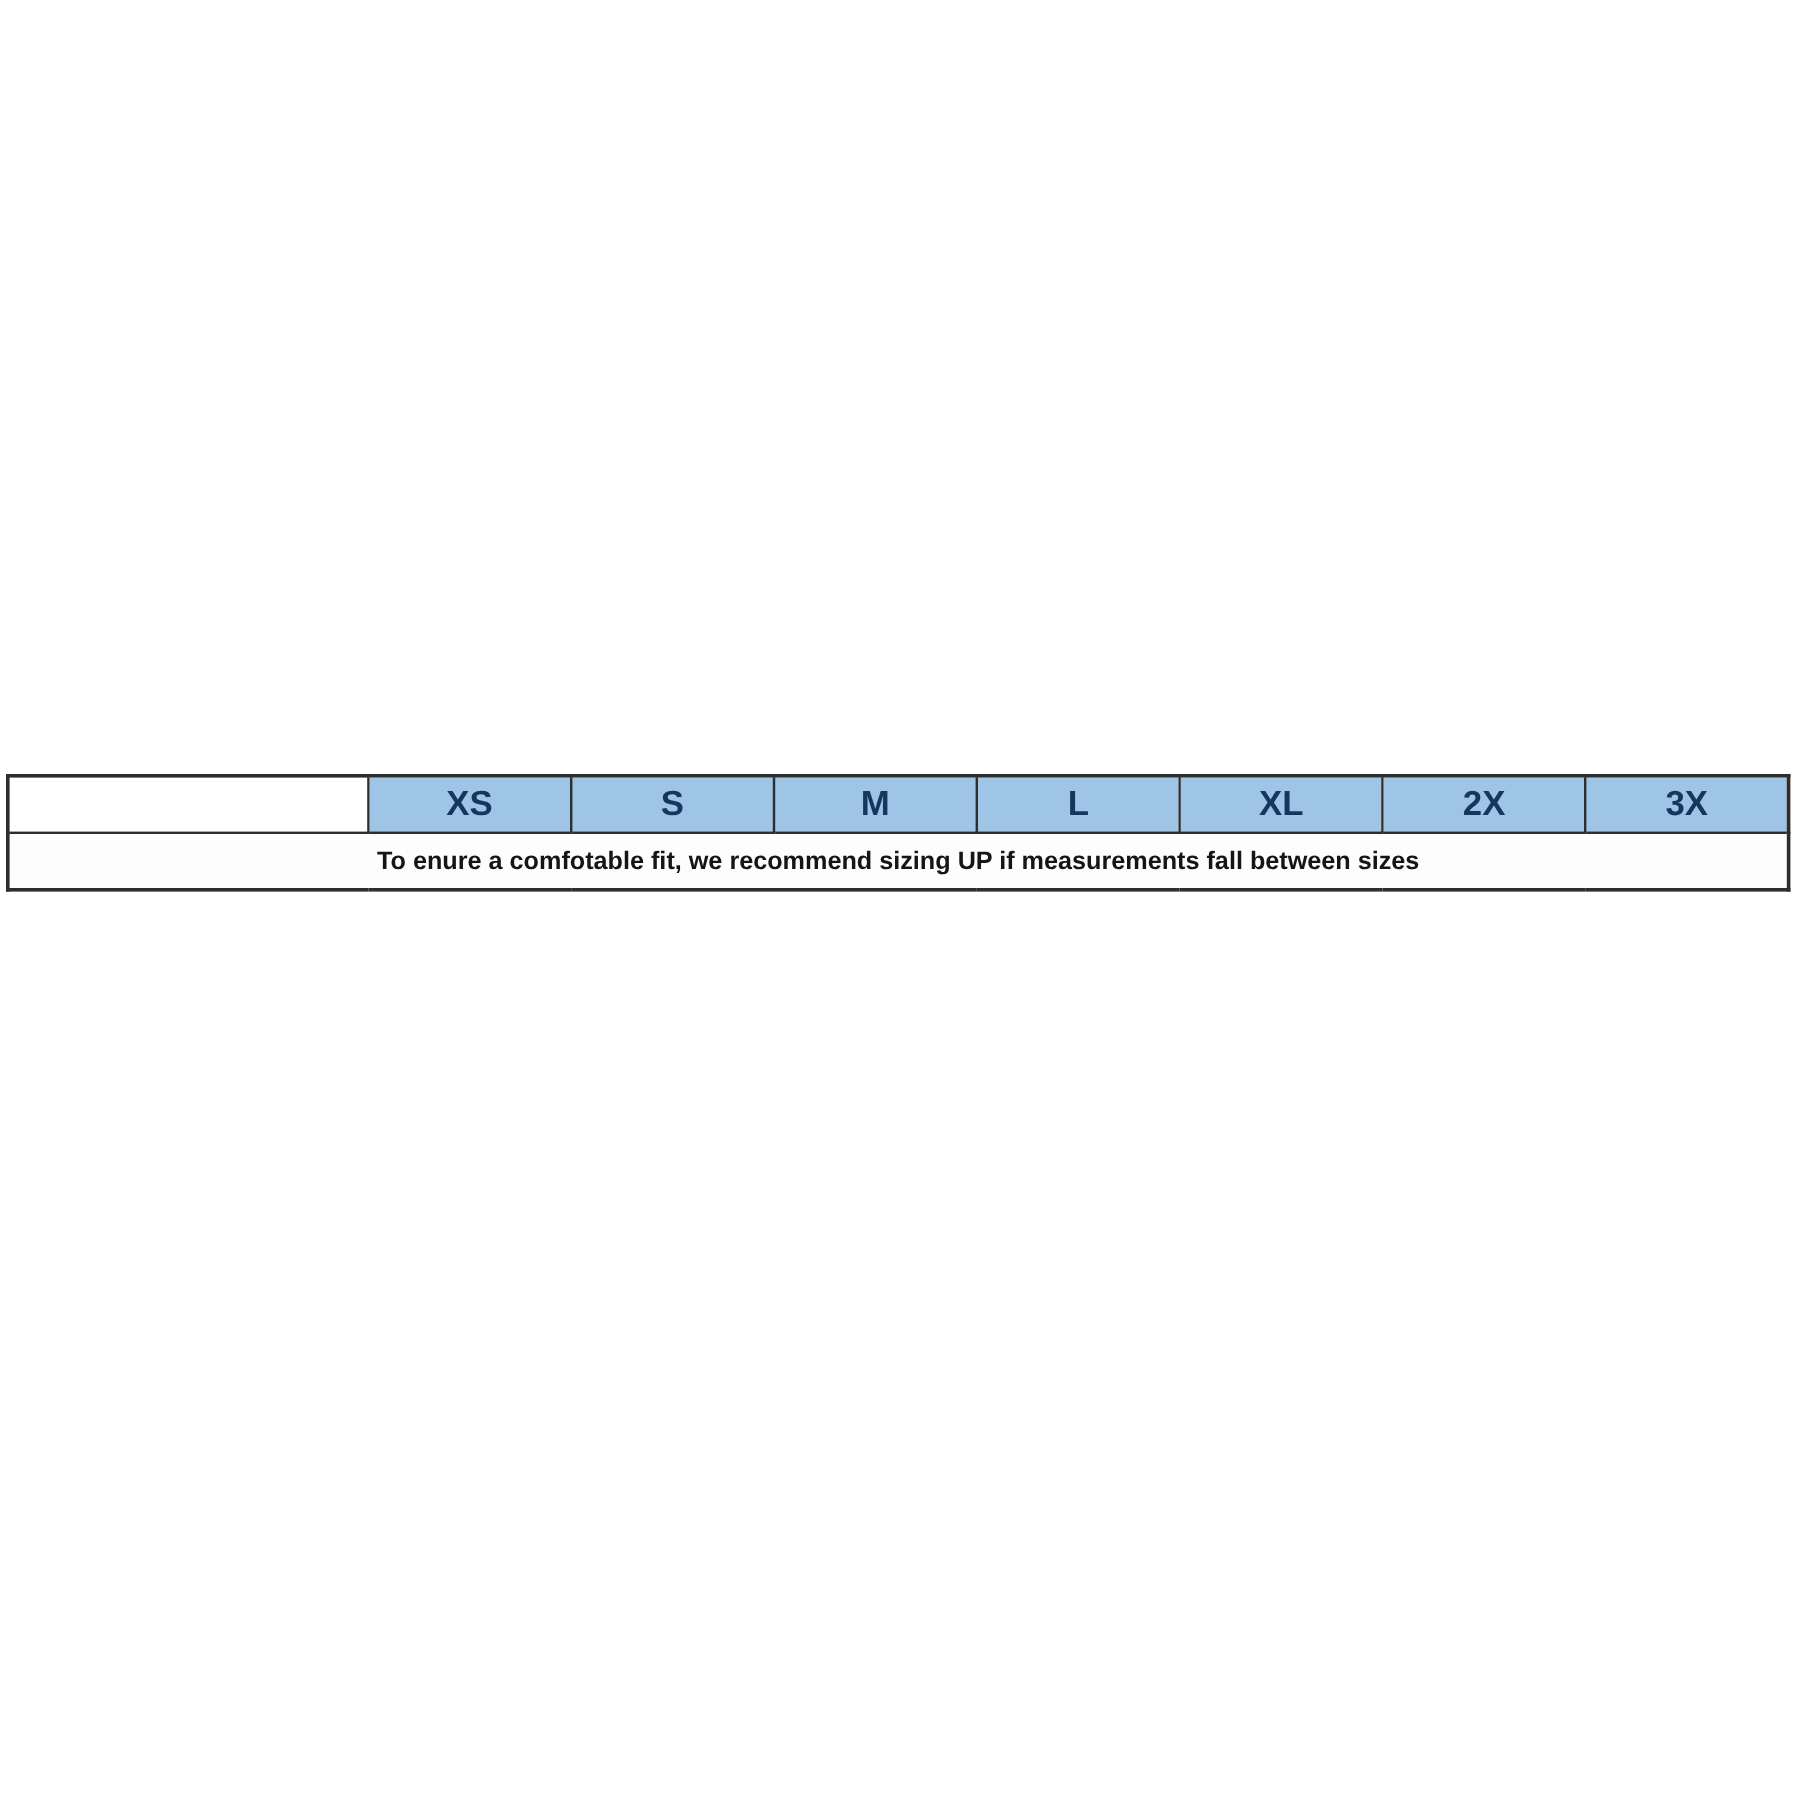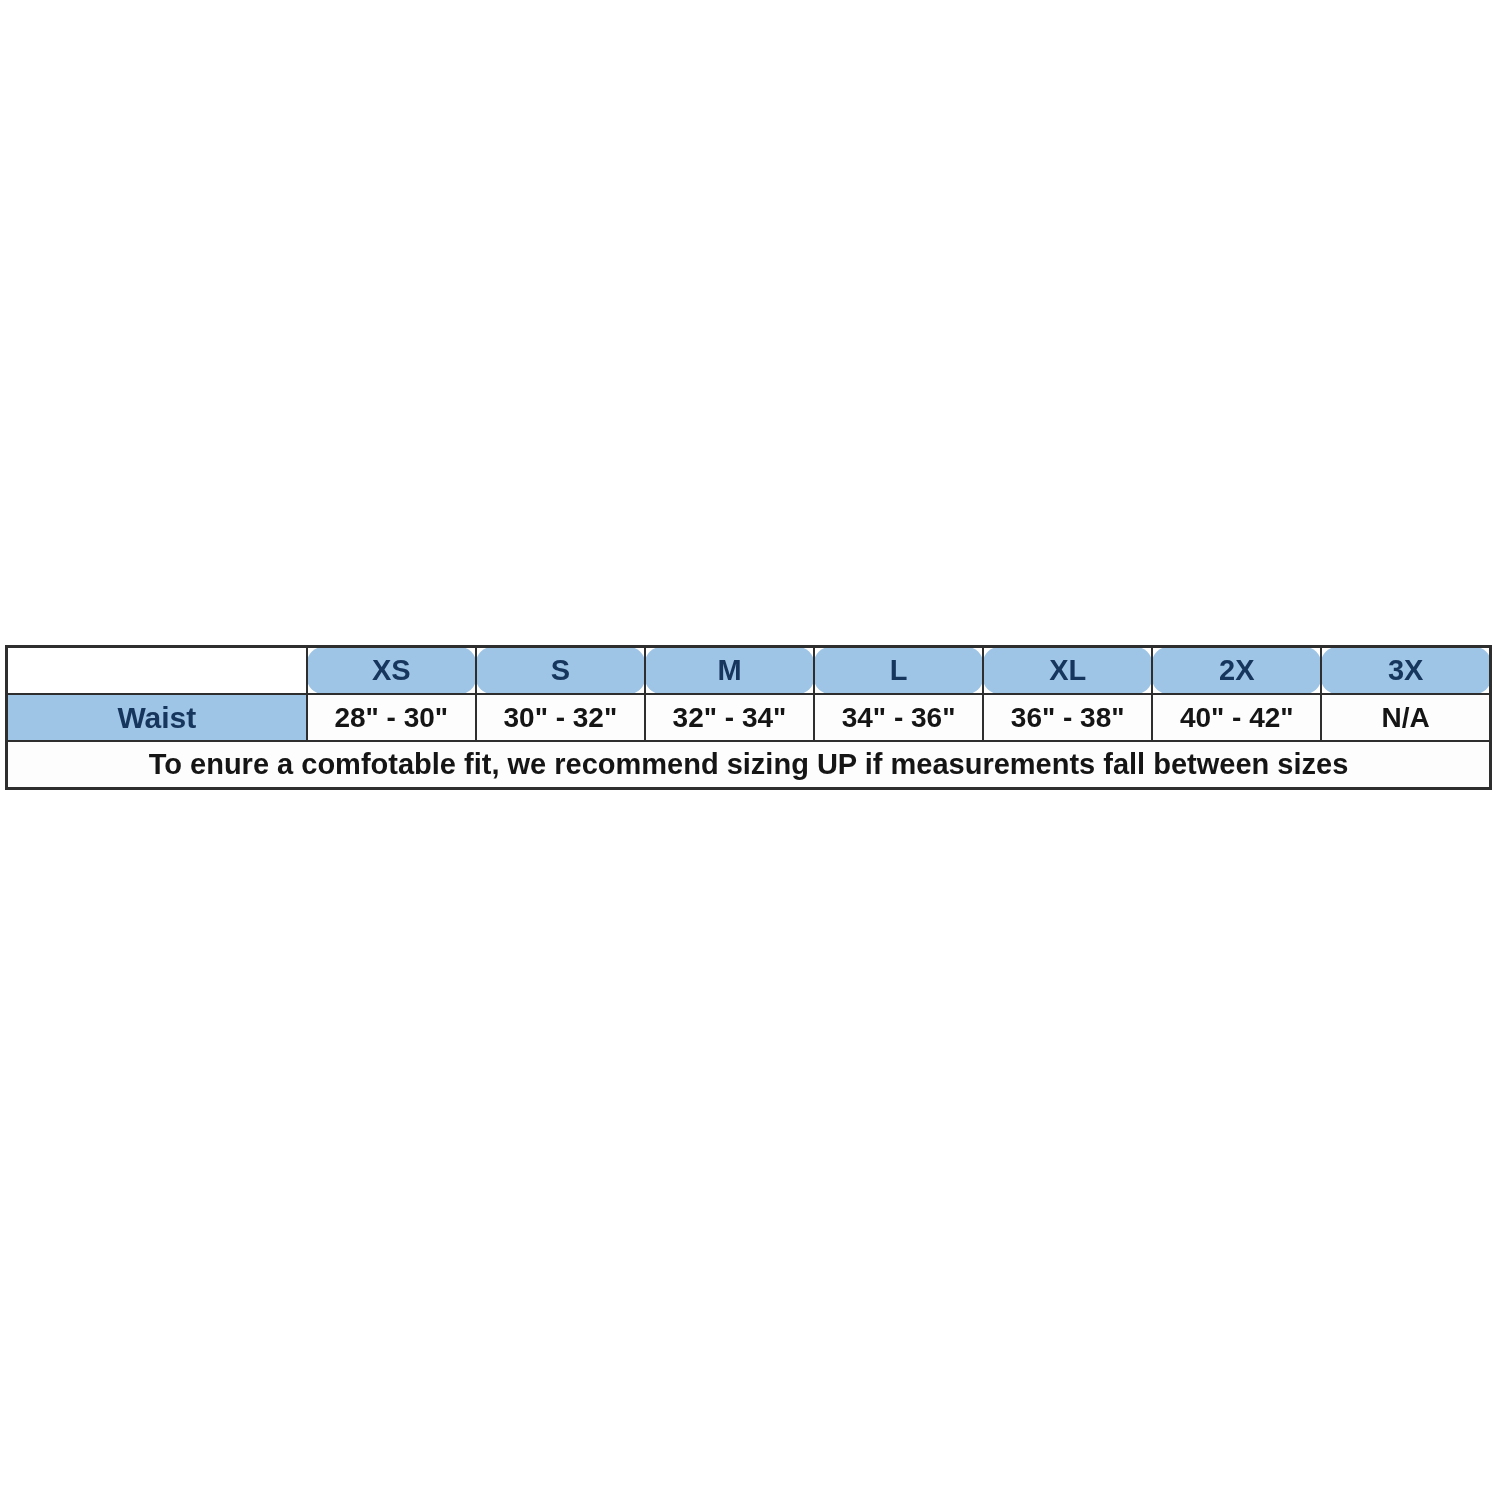--- a/index.html
+++ b/index.html
@@ -42,39 +42,38 @@
     text-align:center;
     vertical-align:middle;
     font-weight:bold;
     overflow:hidden;
     white-space:nowrap;
   }
   th.size-col{
     background:var(--header-bg);
     color:var(--header-text);
     font-size:29px;
-    border-radius:16px;
   }
   th.corner{
     background:#ffffff;
   }
   td.row-label{
     background:var(--header-bg);
     color:var(--header-text);
     font-size:30px;
   }
   td.value-cell{
     background:var(--cell-bg);
     color:var(--cell-text);
     font-size:28px;
   }
   td.footnote-cell{
     background:var(--cell-bg);
     color:var(--cell-text);
-    font-size:29px;
+    font-size:21px;
   }
 </style>
 </head>
 <body>
 
 <div class="page">
   <div class="chart-wrap">
     <table class="size-chart">
       <colgroup>
         <col style="width:300px">
@@ -91,28 +90,18 @@
           <th class="corner"></th>
           <th class="size-col">XS</th>
           <th class="size-col">S</th>
           <th class="size-col">M</th>
           <th class="size-col">L</th>
           <th class="size-col">XL</th>
           <th class="size-col">2X</th>
           <th class="size-col">3X</th>
         </tr>
         <tr>
-          <td class="row-label">Waist</td>
-          <td class="value-cell">28" - 30"</td>
-          <td class="value-cell">30" - 32"</td>
-          <td class="value-cell">32" - 34"</td>
-          <td class="value-cell">34" - 36"</td>
-          <td class="value-cell">36" - 38"</td>
-          <td class="value-cell">40" - 42"</td>
-          <td class="value-cell">N/A</td>
-        </tr>
-        <tr>
           <td class="footnote-cell" colspan="8">To enure a comfotable fit, we recommend sizing UP if measurements fall between sizes</td>
         </tr>
       </tbody>
     </table>
   </div>
 </div>
 
 </body></html>

